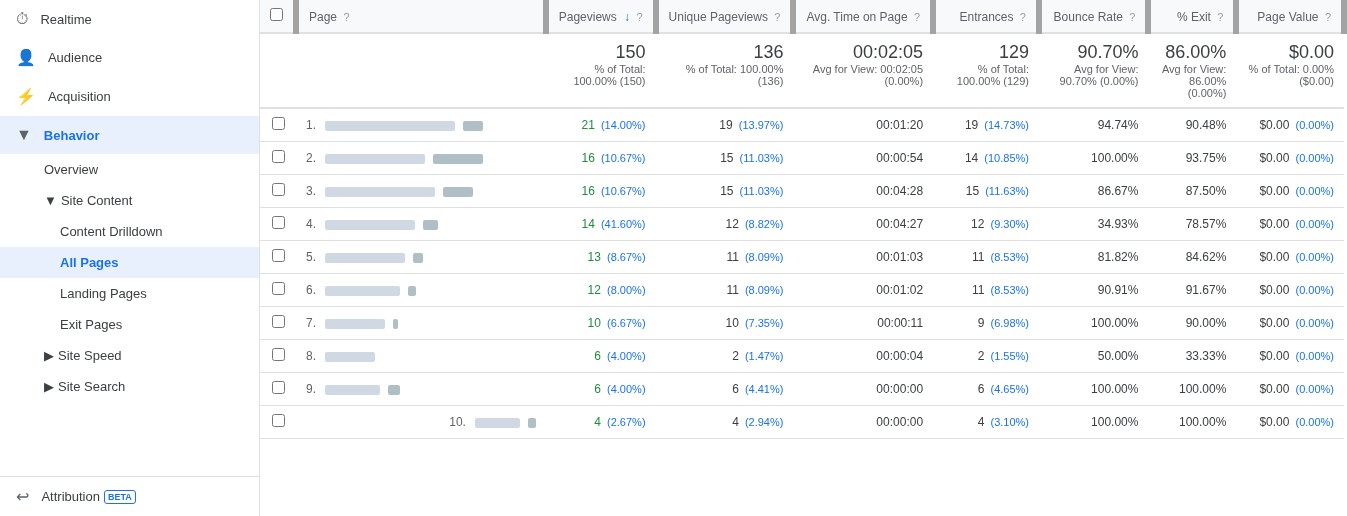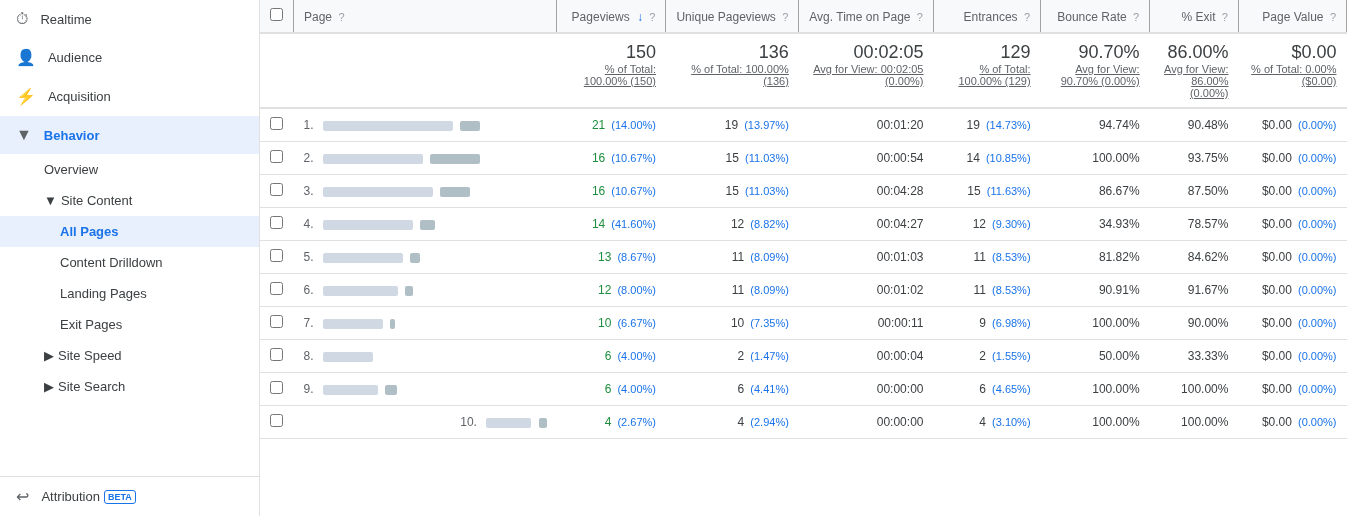--- a/index.html
+++ b/index.html
@@ -82,21 +82,21 @@
 
     
     table {
       width: 100%;
       border-collapse: collapse;
       font-size: 12px;
     }
     thead tr th {
       background: #f8f9fa;
       border-bottom: 2px solid #e0e0e0;
-      border-right: 1px solid #a3a3a3;
+      border-right: 6px solid #a3a3a3;
       padding: 8px 10px;
       text-align: right;
       font-weight: 500;
       color: #5f6368;
       vertical-align: bottom;
       white-space: nowrap;
     }
     thead tr th:first-child, thead tr th:nth-child(2) {
       text-align: left;
     }
@@ -113,21 +113,20 @@
     }
     .summary-row td:first-child { text-align: left; }
     .summary-row .big-num {
       font-size: 18px;
       font-weight: 500;
       color: #3c4043;
     }
     .summary-row .sub-text {
       font-size: 11px;
       color: #5f6368;
-      text-decoration: underline;
     }
 
     
     .data-row td {
       padding: 8px 10px;
       border-bottom: 1px solid #e0e0e0;
       text-align: right;
       vertical-align: middle;
     }
     .data-row td:first-child { text-align: center; }
@@ -184,25 +183,25 @@
     <span class="icon">▼</span>
     <span style="font-weight:bold;">Behavior</span>
   </div>
   <div class="sidebar-sub-item">
     <span>Overview</span>
   </div>
   <div class="sidebar-sub-item" style="display:flex;align-items:center;">
     <span style="margin-right:4px;">▼</span>
     <span>Site Content</span>
   </div>
+  <div class="sidebar-sub-sub-item">
+    <span>Content Drilldown</span>
+  </div>
   <div class="sidebar-sub-sub-item active">
     <span>All Pages</span>
-  </div>
-  <div class="sidebar-sub-sub-item">
-    <span>Content Drilldown</span>
   </div>
   <div class="sidebar-sub-sub-item">
     <span>Landing Pages</span>
   </div>
   <div class="sidebar-sub-sub-item">
     <span>Exit Pages</span>
   </div>
   <div class="sidebar-sub-item" style="display:flex;align-items:center;">
     <span style="margin-right:4px;">▶</span>
     <span>Site Speed</span>

